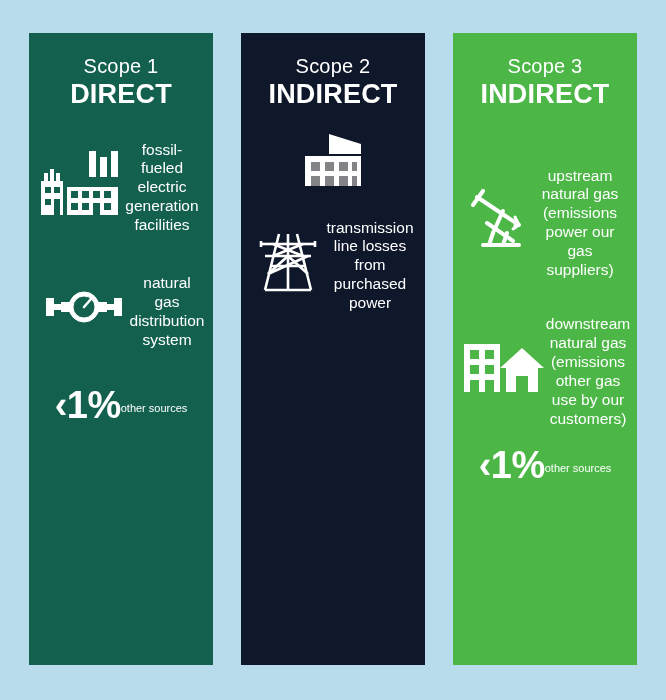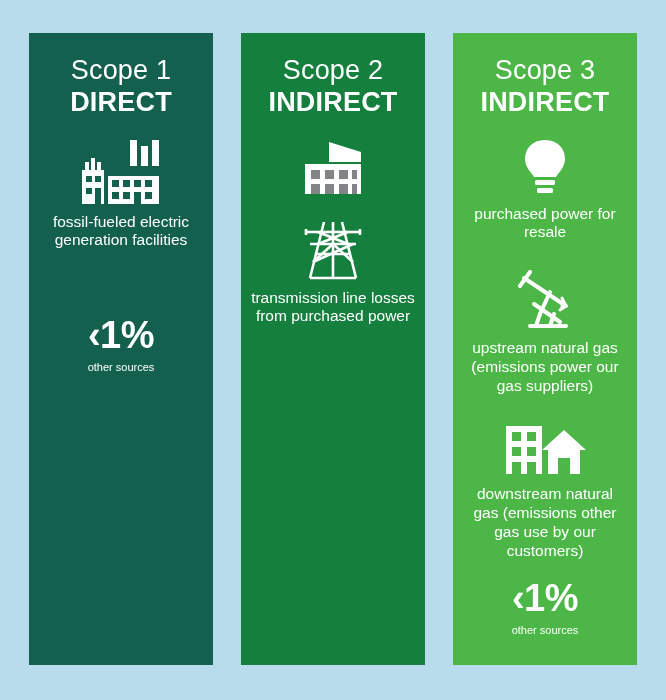--- a/index.html
+++ b/index.html
@@ -29,39 +29,39 @@
     width: 184px;
     box-sizing: border-box;
     padding: 22px 10px 18px 10px;
     display: flex;
     flex-direction: column;
     align-items: center;
     color: #ffffff;
     text-align: center;
   }
   .col-scope1 { background: #13604f; }
-  .col-scope2 { background: #15803d; align-items: center; }
+  .col-scope2 { background: #0f172a; align-items: center; }
   .col-scope3 { background: #4cb747; text-align: center; }
 
   .col-title {
-    font-size: 27px;
+    font-size: 20px;
     font-weight: normal;
     line-height: 1.14;
     letter-spacing: 0.2px;
   }
   .col-subtitle {
     font-size: 27px;
     font-weight: bold;
     line-height: 1.14;
     margin-top: 1px;
     letter-spacing: 0.2px;
   }
   .item {
     display: flex;
-    flex-direction: column;
+    flex-direction: row;
     align-items: center;
   }
   .icon-wrap {
     display: flex;
     align-items: flex-end;
     justify-content: center;
   }
   .item-label {
     font-size: 15.5px;
     line-height: 1.22;
@@ -122,20 +122,36 @@
           <rect x="6" y="36" width="6" height="6" fill="#13604f"></rect>
           <rect x="15" y="36" width="6" height="6" fill="#13604f"></rect>
           <rect x="6" y="48" width="6" height="6" fill="#13604f"></rect>
           <rect x="15" y="48" width="6" height="16" fill="#13604f"></rect>
         </svg>
       </div>
       <div class="item-label">fossil-fueled electric generation facilities</div>
     </div>
 
     <div class="sp-s1-2"></div>
+    <div class="item">
+      <div class="icon-wrap">
+        <svg width="92" height="38" viewBox="0 0 92 38" fill="none" stroke="#ffffff">
+          <circle cx="46" cy="19" r="15" fill="#ffffff"></circle>
+          <circle cx="46" cy="19" r="11" fill="#13604f"></circle>
+          <path d="M46 19 L53 11" stroke="#ffffff" stroke-width="2.6" stroke-linecap="round"></path>
+          <rect x="23" y="14" width="10" height="10" fill="#ffffff" stroke="none"></rect>
+          <rect x="59" y="14" width="10" height="10" fill="#ffffff" stroke="none"></rect>
+          <rect x="8" y="10" width="8" height="18" fill="#ffffff" stroke="none"></rect>
+          <rect x="76" y="10" width="8" height="18" fill="#ffffff" stroke="none"></rect>
+          <rect x="16" y="16" width="8" height="6" fill="#ffffff" stroke="none"></rect>
+          <rect x="68" y="16" width="8" height="6" fill="#ffffff" stroke="none"></rect>
+        </svg>
+      </div>
+      <div class="item-label">natural gas distribution system</div>
+    </div>
 
     <div class="sp-s1-3"></div>
     <div class="item">
       <div class="pct">‹1%</div>
       <div class="pct-label">other sources</div>
     </div>
   </div>
 
   <div class="column col-scope2">
     <div class="col-title">Scope 2</div>
@@ -183,30 +199,20 @@
       </div>
       <div class="item-label">transmission line losses from purchased power</div>
     </div>
   </div>
 
   <div class="column col-scope3">
     <div class="col-title">Scope 3</div>
     <div class="col-subtitle">INDIRECT</div>
 
     <div class="sp-s3-1"></div>
-    <div class="item">
-      <div class="icon-wrap">
-        <svg width="48" height="58" viewBox="0 0 48 58" fill="#ffffff">
-          <path d="M24 2 C11 2 4 11 4 21 C4 29 10 34 13 39 L35 39 C38 34 44 29 44 21 C44 11 37 2 24 2 Z"></path>
-          <rect x="14" y="42" width="20" height="5" rx="1.5"></rect>
-          <rect x="16" y="50" width="16" height="5" rx="1.5"></rect>
-        </svg>
-      </div>
-      <div class="item-label">purchased power for resale</div>
-    </div>
 
     <div class="sp-s3-2"></div>
     <div class="item">
       <div class="icon-wrap">
         <svg width="70" height="60" viewBox="0 0 70 60" fill="none" stroke="#ffffff" stroke-width="4" stroke-linecap="round">
           <path d="M14 8 L56 36"></path>
           <path d="M10 16 L20 2"></path>
           <path d="M40 22 L30 44"></path>
           <path d="M24 34 L50 52"></path>
           <path d="M30 44 L26 56"></path>

